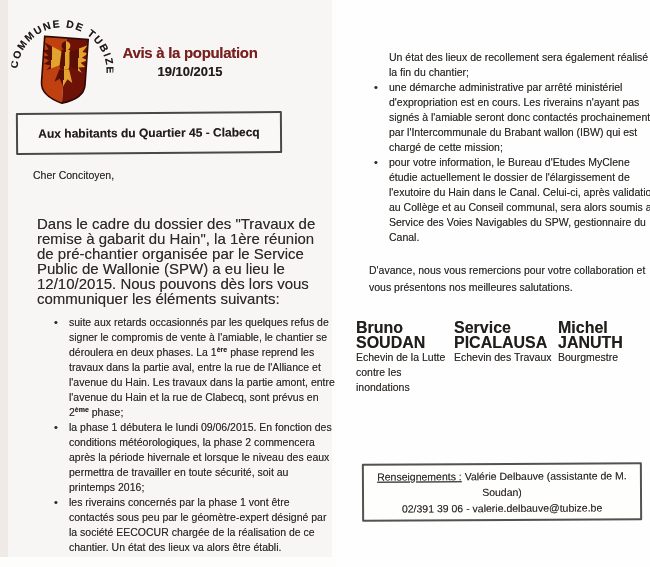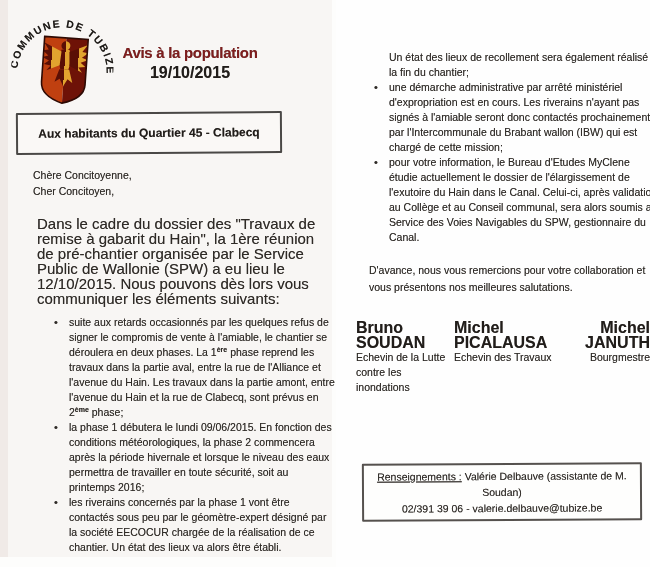--- a/index.html
+++ b/index.html
@@ -36,21 +36,21 @@
     transform:rotate(4deg);
   }
   .title-block{
     position:absolute;left:92px;top:44px;width:180px;
     text-align:center;
   }
   .doc-title{
     font-size:15px;font-weight:bold;letter-spacing:-0.3px;color:#7f1d1d;
   }
   .doc-date{
-    font-size:16px;font-weight:bold;margin-top:3px;color:#211d1a;
+    font-size:13px;font-weight:bold;margin-top:3px;color:#211d1a;
   }
   .banner{
     position:absolute;left:8px;top:112px;width:262px;height:38px;
     border:2px solid #4a4846;border-radius:1px;
     display:flex;align-items:center;justify-content:center;
     transform:rotate(-0.4deg);
     background:#faf8f6;
   }
   .banner span{
     font-size:12px;font-weight:bold;color:#211d1a;
@@ -92,21 +92,21 @@
     position:absolute;left:21px;top:250px;width:294px;
     font-size:10.5px;line-height:16.5px;margin:12px;
   }
   .signatures{position:absolute;left:0;top:0;width:314px;height:0;}
   .sig{
     position:absolute;font-size:10.5px;line-height:15px;
   }
   .sig .sig-name{font-weight:bold;font-size:16px;color:#211d1a;}
   .sig-1{left:20px;top:320px;width:96px;}
   .sig-2{left:118px;top:320px;width:110px;}
-  .sig-3{left:222px;top:320px;width:92px;text-align:right;}
+  .sig-3{left:222px;top:320px;width:92px;}
   .contact-box{
     position:absolute;left:26px;top:463px;width:280px;min-height:46px;
     border:2px solid #55514e;border-radius:1px;
     display:flex;flex-direction:column;align-items:center;justify-content:center;
     text-align:center;font-size:10.5px;line-height:16px;
     transform:rotate(-0.3deg);
     padding:3px 4px;box-sizing:border-box;
     background:#fefefd;
   }
   .contact-box .u{text-decoration:underline;}
@@ -152,21 +152,20 @@
     <div class="title-block">
       <div class="doc-title">Avis à la population</div>
       <div class="doc-date">19/10/2015</div>
     </div>
 
     <div class="banner">
       <span>Aux habitants du Quartier 45 - Clabecq</span>
     </div>
 
     <div class="salutation">
-      <div>Chère Concitoyenne,</div>
       <div>Cher Concitoyen,</div>
     </div>
 
     <p class="intro">Dans le cadre du dossier des "Travaux de remise à gabarit du Hain", la 1ère réunion de pré-chantier organisée par le Service Public de Wallonie (SPW) a eu lieu le 12/10/2015. Nous pouvons dès lors vous communiquer les éléments suivants:</p>
 
     <ul class="bullets bullets-left">
       <li><span>suite aux retards occasionnés par les quelques refus de signer le compromis de vente à l'amiable, le chantier se déroulera en deux phases. La 1</span><sup class="ord">ère</sup><span> phase reprend les travaux dans la partie aval, entre la rue de l'Alliance et l'avenue du Hain. Les travaux dans la partie amont, entre l'avenue du Hain et la rue de Clabecq, sont prévus en 2</span><sup class="ord">ème</sup><span> phase;</span></li>
       <li>la phase 1 débutera le lundi 09/06/2015. En fonction des conditions météorologiques, la phase 2 commencera après la période hivernale et lorsque le niveau des eaux permettra de travailler en toute sécurité, soit au printemps 2016;</li>
       <li>les riverains concernés par la phase 1 vont être contactés sous peu par le géomètre-expert désigné par la société EECOCUR chargée de la réalisation de ce chantier. Un état des lieux va alors être établi.</li>
     </ul>
@@ -181,21 +180,21 @@
     </ul>
 
     <p class="closing">D'avance, nous vous remercions pour votre collaboration et vous présentons nos meilleures salutations.</p>
 
     <div class="signatures">
       <div class="sig sig-1">
         <div class="sig-name">Bruno SOUDAN</div>
         <div class="sig-title">Echevin de la Lutte contre les inondations</div>
       </div>
       <div class="sig sig-2">
-        <div class="sig-name">Michel PICALAUSA</div>
+        <div class="sig-name">Service PICALAUSA</div>
         <div class="sig-title">Echevin des Travaux</div>
       </div>
       <div class="sig sig-3">
         <div class="sig-name">Michel JANUTH</div>
         <div class="sig-title">Bourgmestre</div>
       </div>
     </div>
 
     <div class="contact-box">
       <div><span class="u">Renseignements :</span><span> Valérie Delbauve (assistante de M. Soudan)</span></div>

